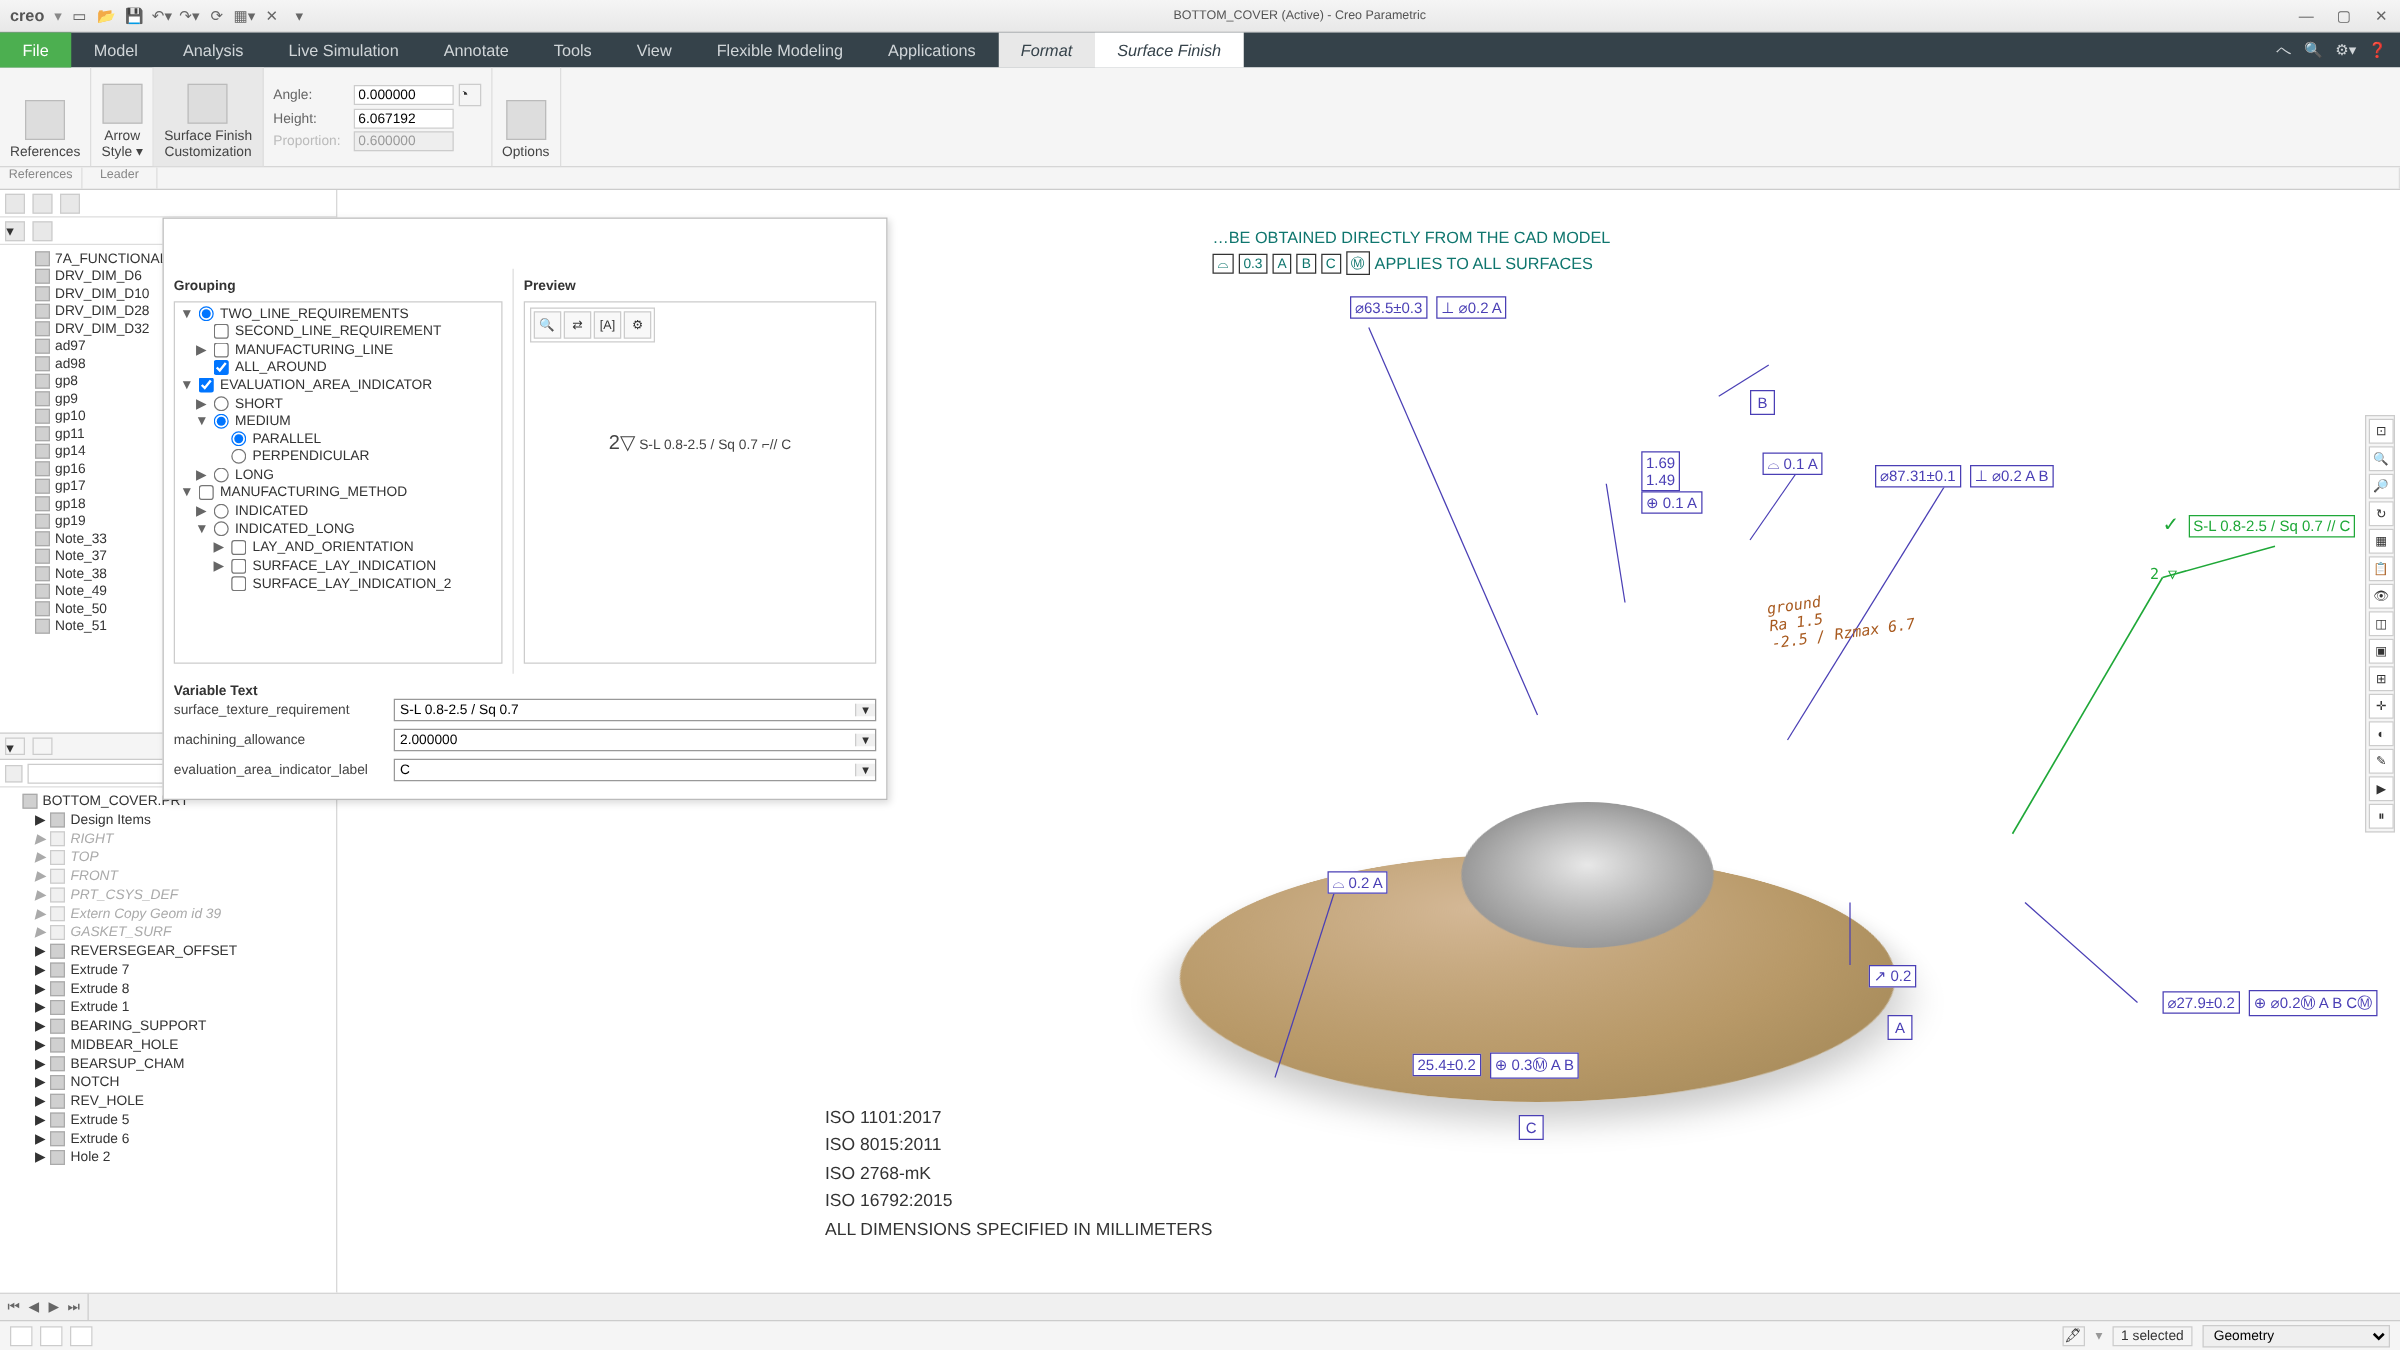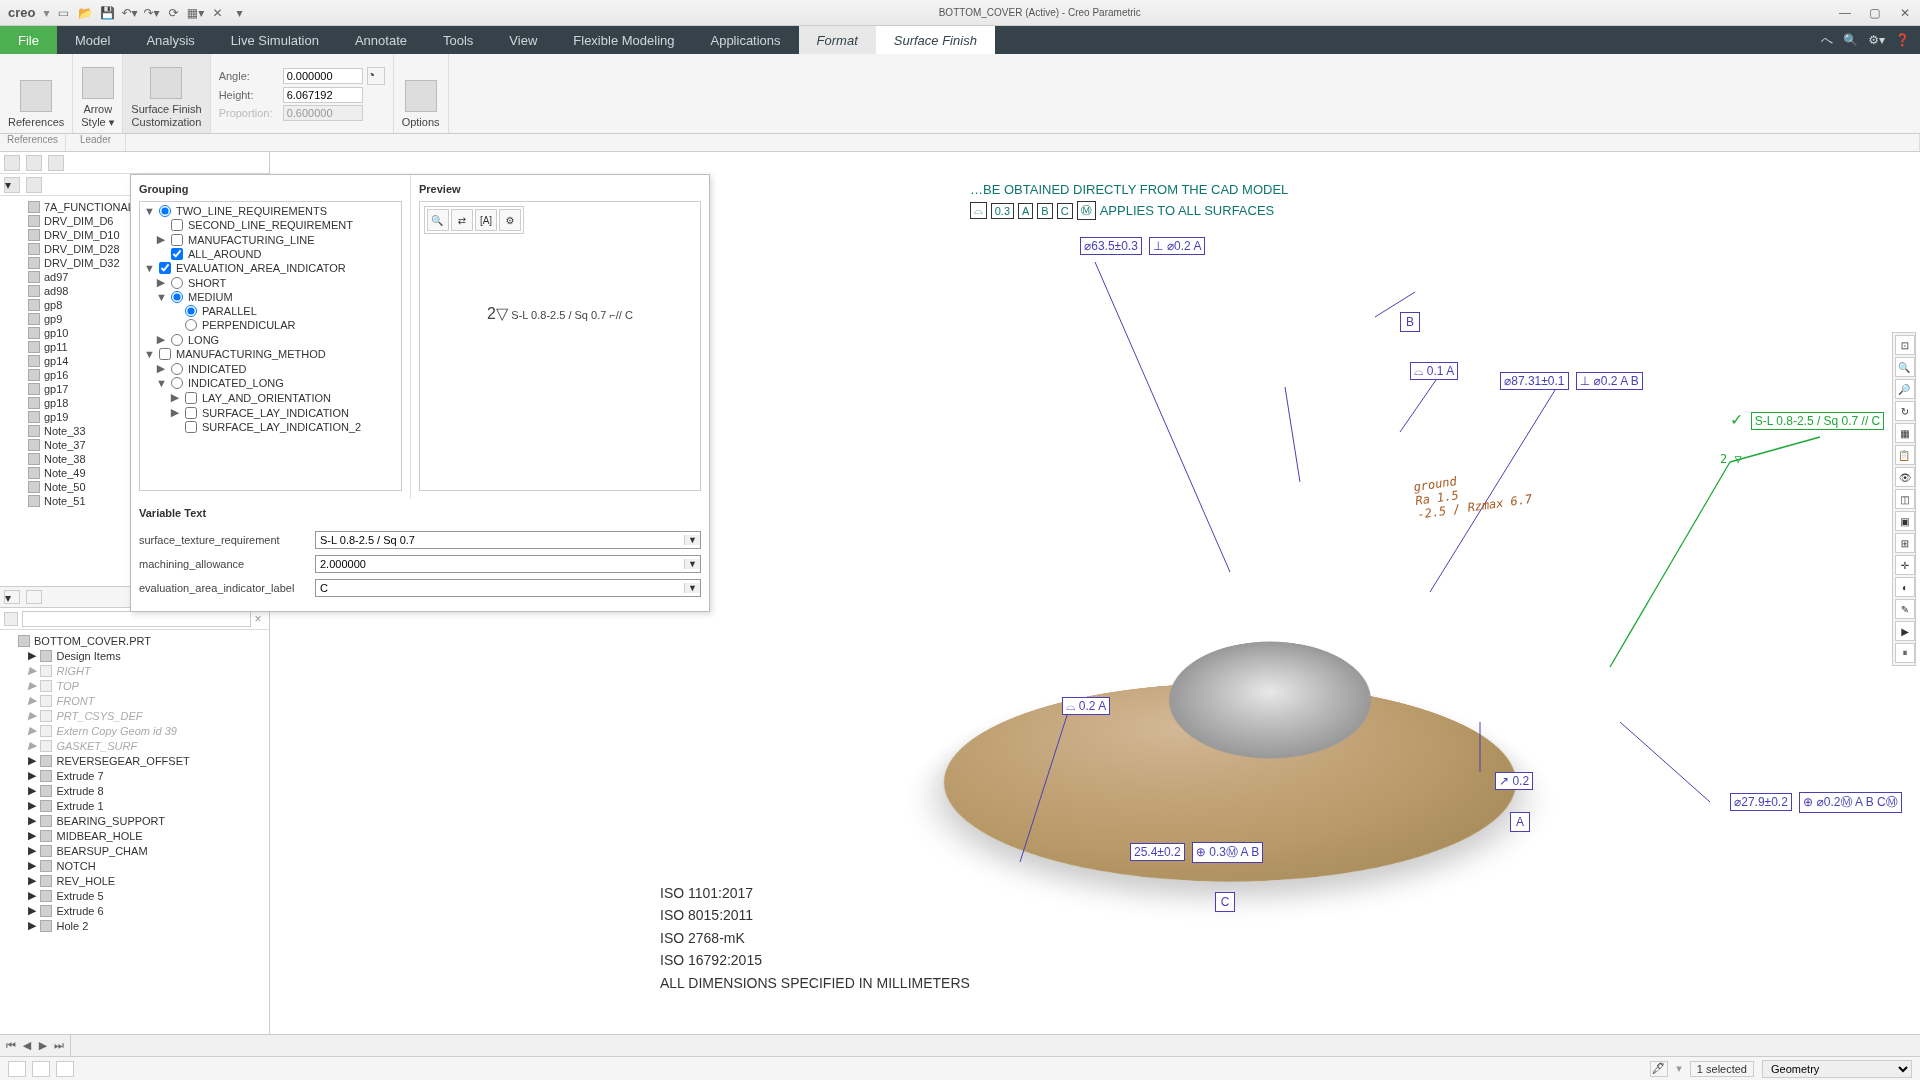--- a/index.html
+++ b/index.html
@@ -38,37 +38,37 @@
 .tree .node.l1 { padding-left: 28px; }
 .tree .node .ico { width:12px; height:12px; background:#d0d0d0; border:1px solid #aaa; display:inline-block;}
 .tree .node.dim .ico { background:#f0f0f0; border-color:#ccc;}
 .tree .node.dim { color:#aaa; font-style:italic;}
 .left-panel .divider-bar { height:22px; border-top:1px solid #ccc; border-bottom:1px solid #ccc; background:#f5f5f5; display:flex; align-items:center; gap:6px; padding:0 4px;}
 .left-panel .divider-bar span { width:16px; height:14px; border:1px solid #ccc;}
 .filter-row { height:22px; border-bottom:1px solid #ddd; display:flex; align-items:center; padding:0 4px;}
 .filter-row .funnel { width:14px; height:14px; background:#eee; border:1px solid #ccc;}
 .filter-row input { flex:1; margin-left:4px; border:1px solid #ccc; font-size:11px; padding:1px;}
 .overlay-panel { position: absolute; left: 130px; top: 174px; width: 580px; background: #fff; border: 1px solid #bbb; box-shadow: 2px 2px 6px rgba(0,0,0,0.15); z-index: 50; }
-.overlay-panel .split { display: flex; }
+.overlay-panel .split { display: flex; margin-top: 40px; }
 .overlay-panel .col { padding: 8px; }
 .overlay-panel .col.left { width: 280px; border-right: 1px solid #ddd; }
 .overlay-panel .col.right { flex: 1; }
 .overlay-panel h4 { font-size: 11px; font-weight: bold; color: #333; margin-bottom: 6px; }
 .group-tree { border: 1px solid #ccc; height: 290px; overflow: auto; font-size: 11px; padding: 2px; }
 .group-tree .gn { padding: 1px 2px; display: flex; align-items: center; gap: 3px; white-space: nowrap; }
 .group-tree .gn .exp { width: 10px; display:inline-block; text-align:center; color:#666; cursor:pointer;}
 .group-tree .gn input[type=radio], .group-tree .gn input[type=checkbox] { margin: 0 2px; width:12px; height:12px;}
 .group-tree .l1 { padding-left: 14px; }
 .group-tree .l2 { padding-left: 28px; }
 .preview-box { border: 1px solid #ccc; height: 290px; padding: 4px; position:relative;}
 .preview-toolbar { display:flex; gap:2px; margin-bottom:6px; border:1px solid #ccc; width:fit-content; padding:2px;}
 .preview-toolbar span { width:22px; height:22px; border:1px solid #ccc; display:flex; align-items:center; justify-content:center; font-size:10px; background:#f8f8f8;}
 .preview-symbol { margin-top:70px; text-align:center; font-size:11px; color:#444;}
 .var-text { padding: 8px; }
-.var-text h4 { font-size:11px; font-weight:bold; margin-bottom:12px;}
+.var-text h4 { font-size:11px; font-weight:bold; margin-bottom:0;}
 .var-text .vrow { display:flex; align-items:center; margin-bottom:6px; gap:6px;}
 .var-text .vrow label { width:170px; font-size:11px; color:#444;}
 .var-text .vrow .combo { flex:1; border:1px solid #999; display:flex; align-items:center; background:#fff;}
 .var-text .vrow .combo input { flex:1; border:none; padding:2px 4px; font-size:11px; outline:none;}
 .var-text .vrow .combo .arrow { width:16px; text-align:center; border-left:1px solid #ccc; background:#f0f0f0; font-size:9px;}
 .canvas { flex: 1; position: relative; background: #fff; overflow: hidden; }
 .canvas-content { position:absolute; inset:0; }
 .model-placeholder { position:absolute; left:680px; top:420px; width:560px; height:380px; background: radial-gradient(ellipse at 40% 30%, #d4b896, #b89968 60%, #998050); border-radius: 50%; transform: perspective(800px) rotateX(60deg); box-shadow: 0 20px 30px rgba(0,0,0,0.2);}
 .annot { position:absolute; font-size:12px; color:#4a3fb5; font-family: monospace; }
 .annot.green { color:#1fa838; }
@@ -431,20 +431,25 @@
           <span class="fcf">Ⓜ</span>
           <span>APPLIES TO ALL SURFACES</span>
         </div>
       </div>
 
       <div class="annot" style="left:810px; top:85px;">
         <div class="annot-box">⌀63.5±0.3</div>
         <div class="annot-box">⊥ ⌀0.2 A</div>
       </div>
       <div class="annot" style="left:1130px; top:160px;"><span class="datum">B</span></div>
+      <div class="annot" style="left:985px; top:195px; white-space:pre;">
+        <div class="annot-box" style="white-space:pre;">1.69
+1.49</div>
+        <div class="annot-box">⊕ 0.1 A</div>
+      </div>
       <div class="annot" style="left:1140px; top:210px;"><div class="annot-box">⌓ 0.1 A</div></div>
       <div class="annot" style="left:1230px; top:220px;">
         <div class="annot-box">⌀87.31±0.1</div>
         <div class="annot-box">⊥ ⌀0.2 A B</div>
       </div>
       <div class="annot" style="left:1145px; top:320px; color:#a85a1f; font-style:italic; white-space:pre; transform:rotate(-8deg);">ground
 Ra 1.5
 -2.5 / Rzmax 6.7</div>
       <div class="annot green" style="left:1460px; top:258px;">
         <span style="font-size:16px;">✓</span> <span class="annot-box green">S-L 0.8-2.5 / Sq 0.7  // C</span>

